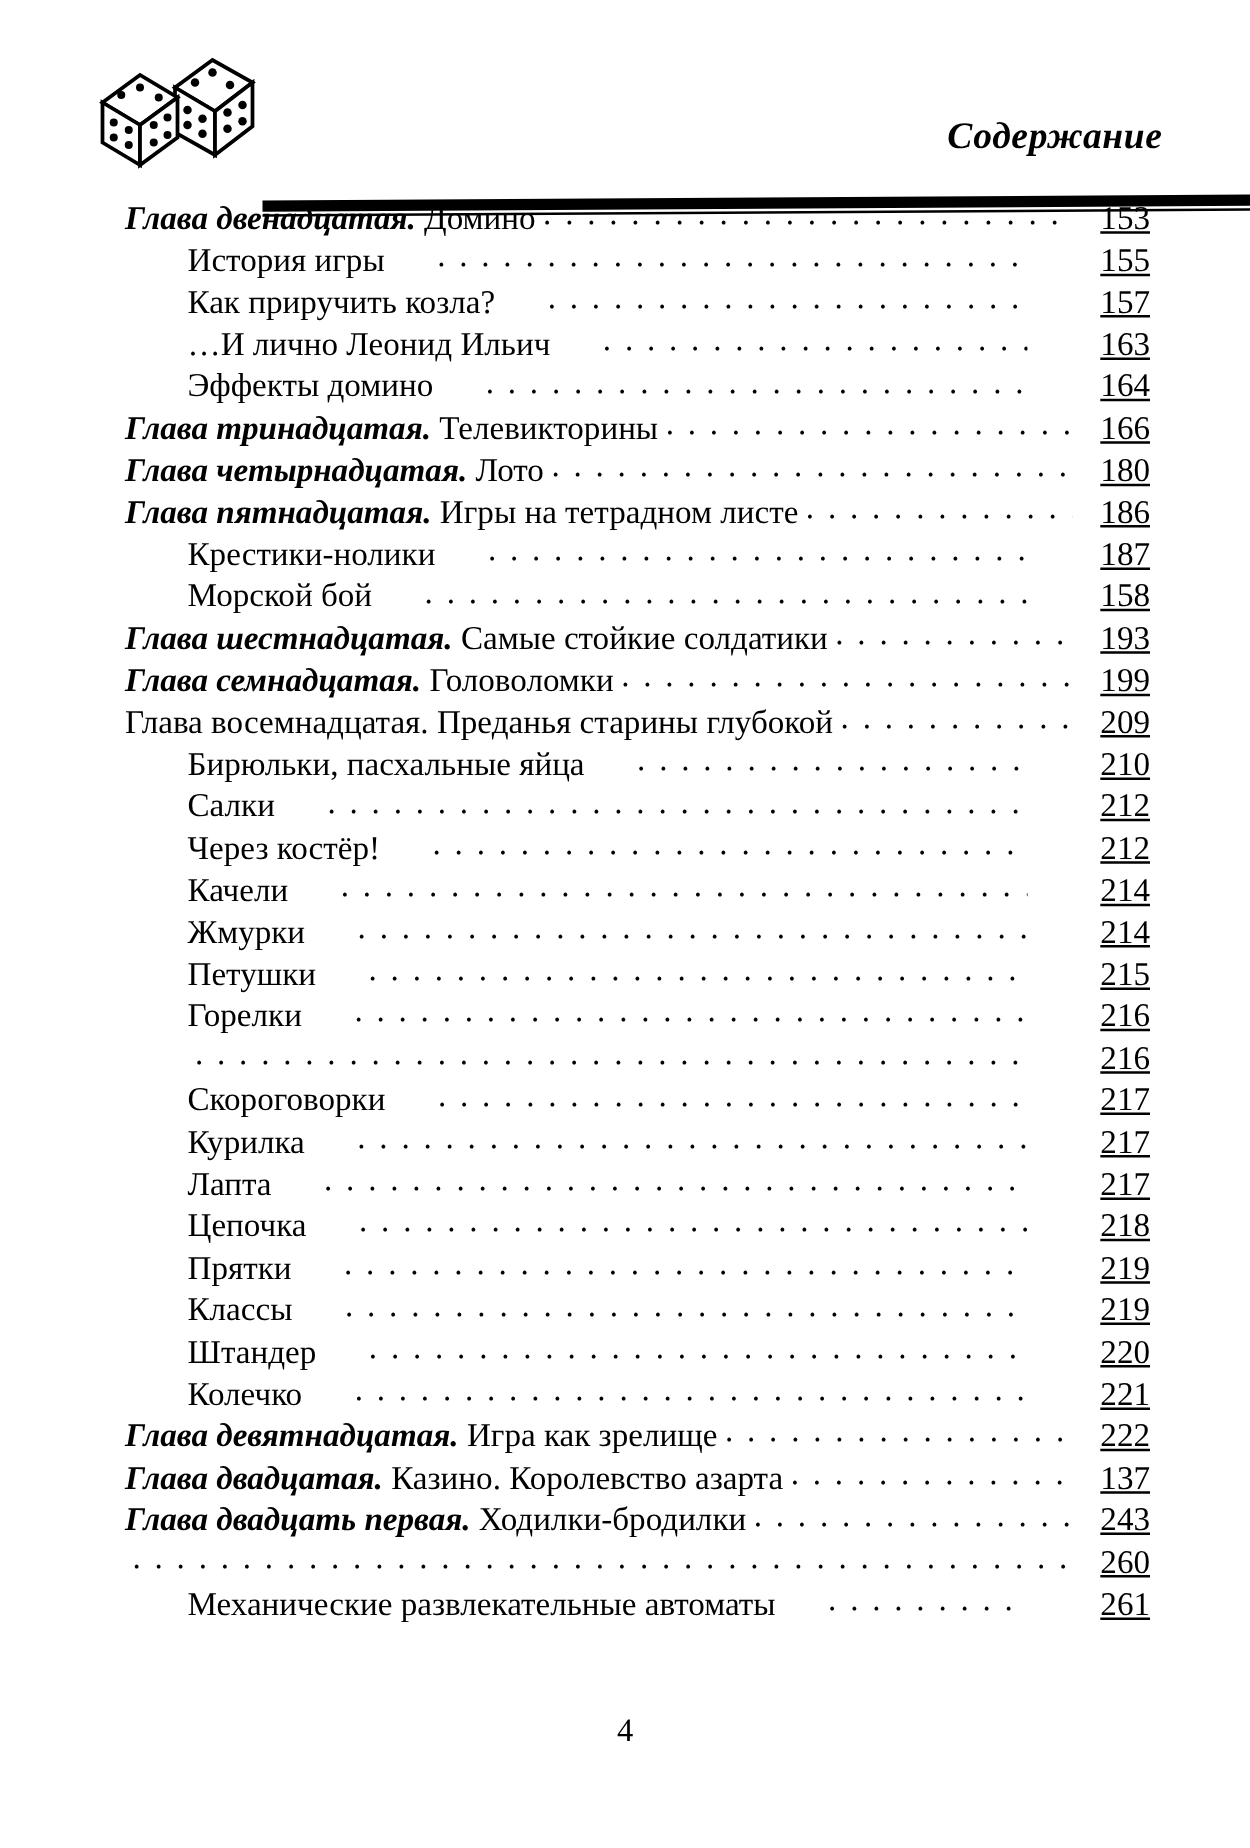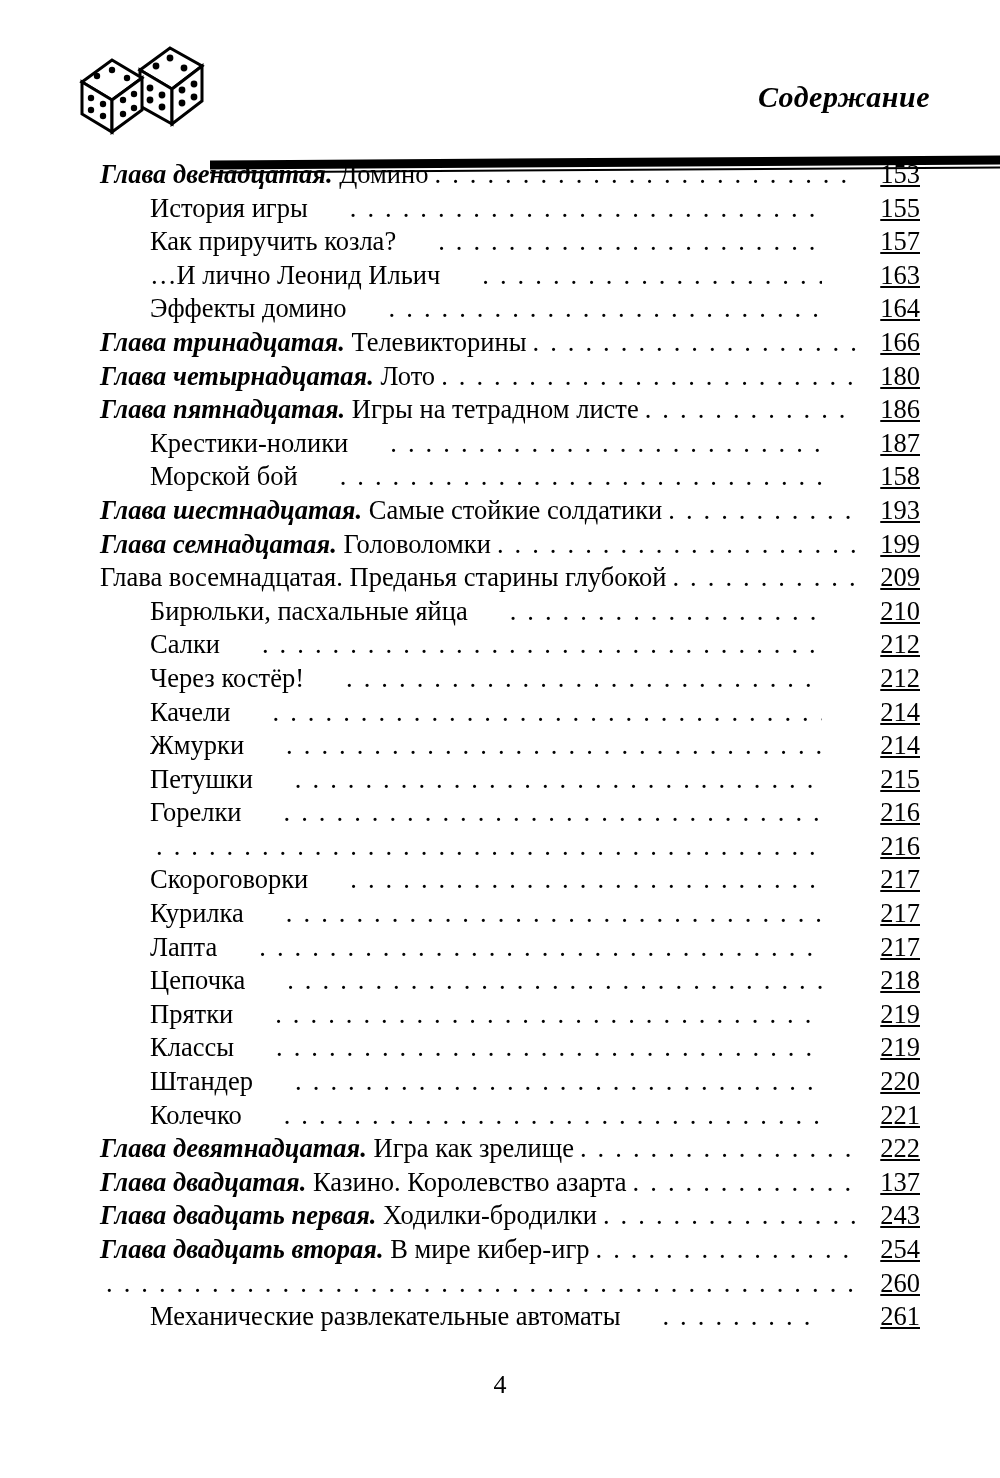--- a/index.html
+++ b/index.html
@@ -34,21 +34,21 @@
   .dice-art {
     position: absolute;
     left: 0;
     top: 0;
     width: 150px;
     height: 100px;
   }
   .header-title {
     position: absolute;
     right: 0;
-    top: 40px;
+    top: 52px;
     font-family: "Liberation Serif", serif;
     font-style: italic;
     font-weight: bold;
     font-size: 30px;
     letter-spacing: 0.5px;
   }
   .header-rule {
     position: absolute;
     left: 140px;
     top: 118px;
@@ -70,21 +70,21 @@
 
   
   .toc {
     position: absolute;
     left: 100px;
     top: 158px;
     width: 820px;
   }
   .toc-row {
     display: flex;
-    align-items: flex-end;
+    align-items: center;
     font-size: 26.5px;
     line-height: 33.6px;
     white-space: nowrap;
   }
   .toc-row.level-1 {
     padding-left: 0;
   }
   .toc-row.level-2 {
     padding-left: 50px;
     gap: 36px;
@@ -342,25 +342,20 @@
         <span class="toc-title"><span class="ital">Глава двадцатая.</span><span class="plain"> Казино. Королевство азарта</span></span>
         <span class="dots"></span>
         <span class="toc-page">137</span>
       </div>
       <div class="toc-row level-1">
         <span class="toc-title"><span class="ital">Глава двадцать первая.</span><span class="plain"> Ходилки-бродилки</span></span>
         <span class="dots"></span>
         <span class="toc-page">243</span>
       </div>
       <div class="toc-row level-1">
-        <span class="toc-title"><span class="ital">Глава двадцать вторая.</span><span class="plain"> В мире кибер-игр</span></span>
-        <span class="dots"></span>
-        <span class="toc-page">254</span>
-      </div>
-      <div class="toc-row level-1">
         <span class="dots"></span>
         <span class="toc-page">260</span>
       </div>
       <div class="toc-row level-2">
         <span class="toc-title"><span class="plain">Механические развлекательные автоматы</span></span>
         <span class="dots"></span>
         <span class="toc-page">261</span>
       </div>
     </div>
 

